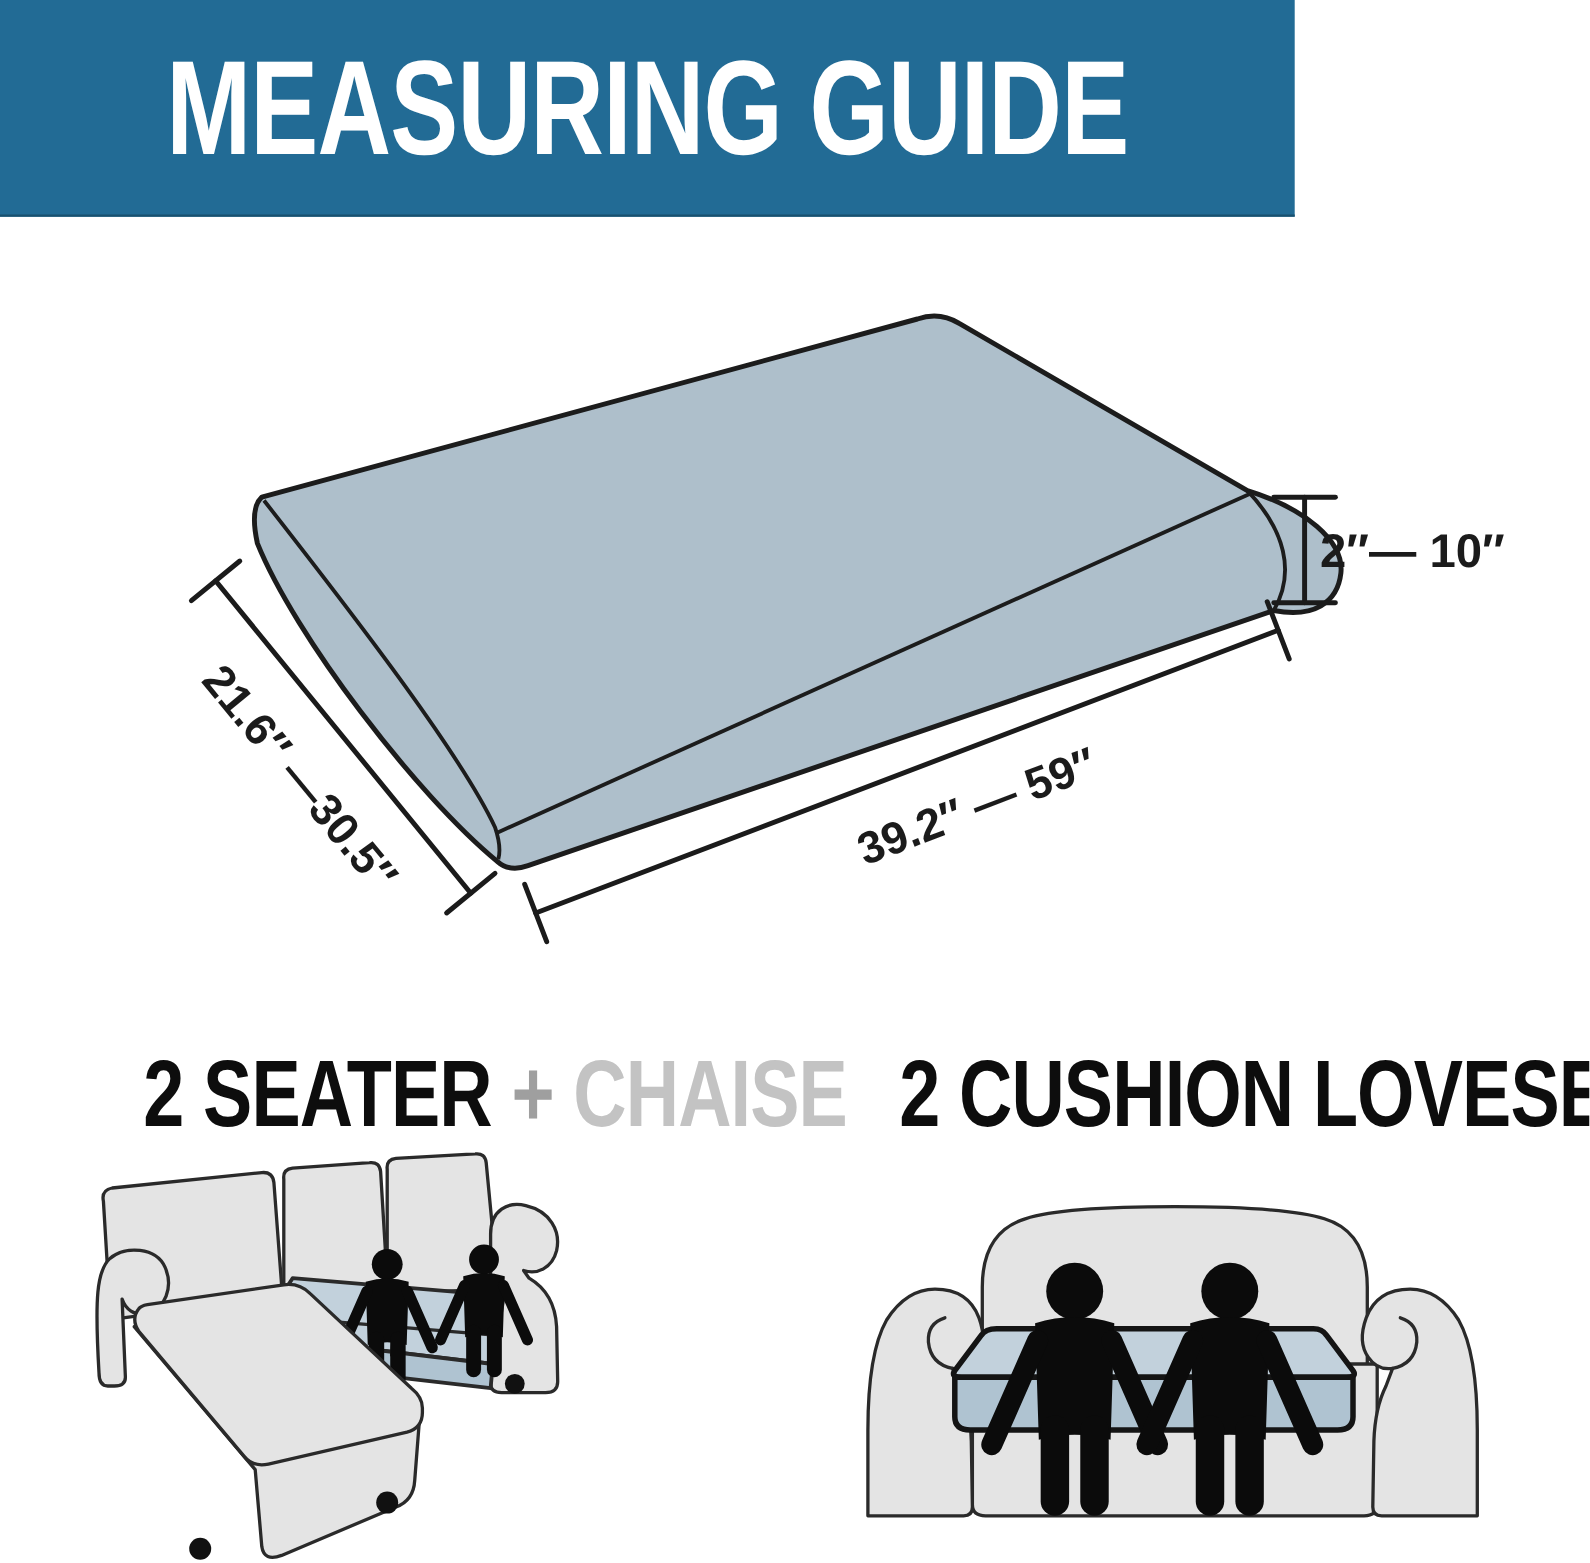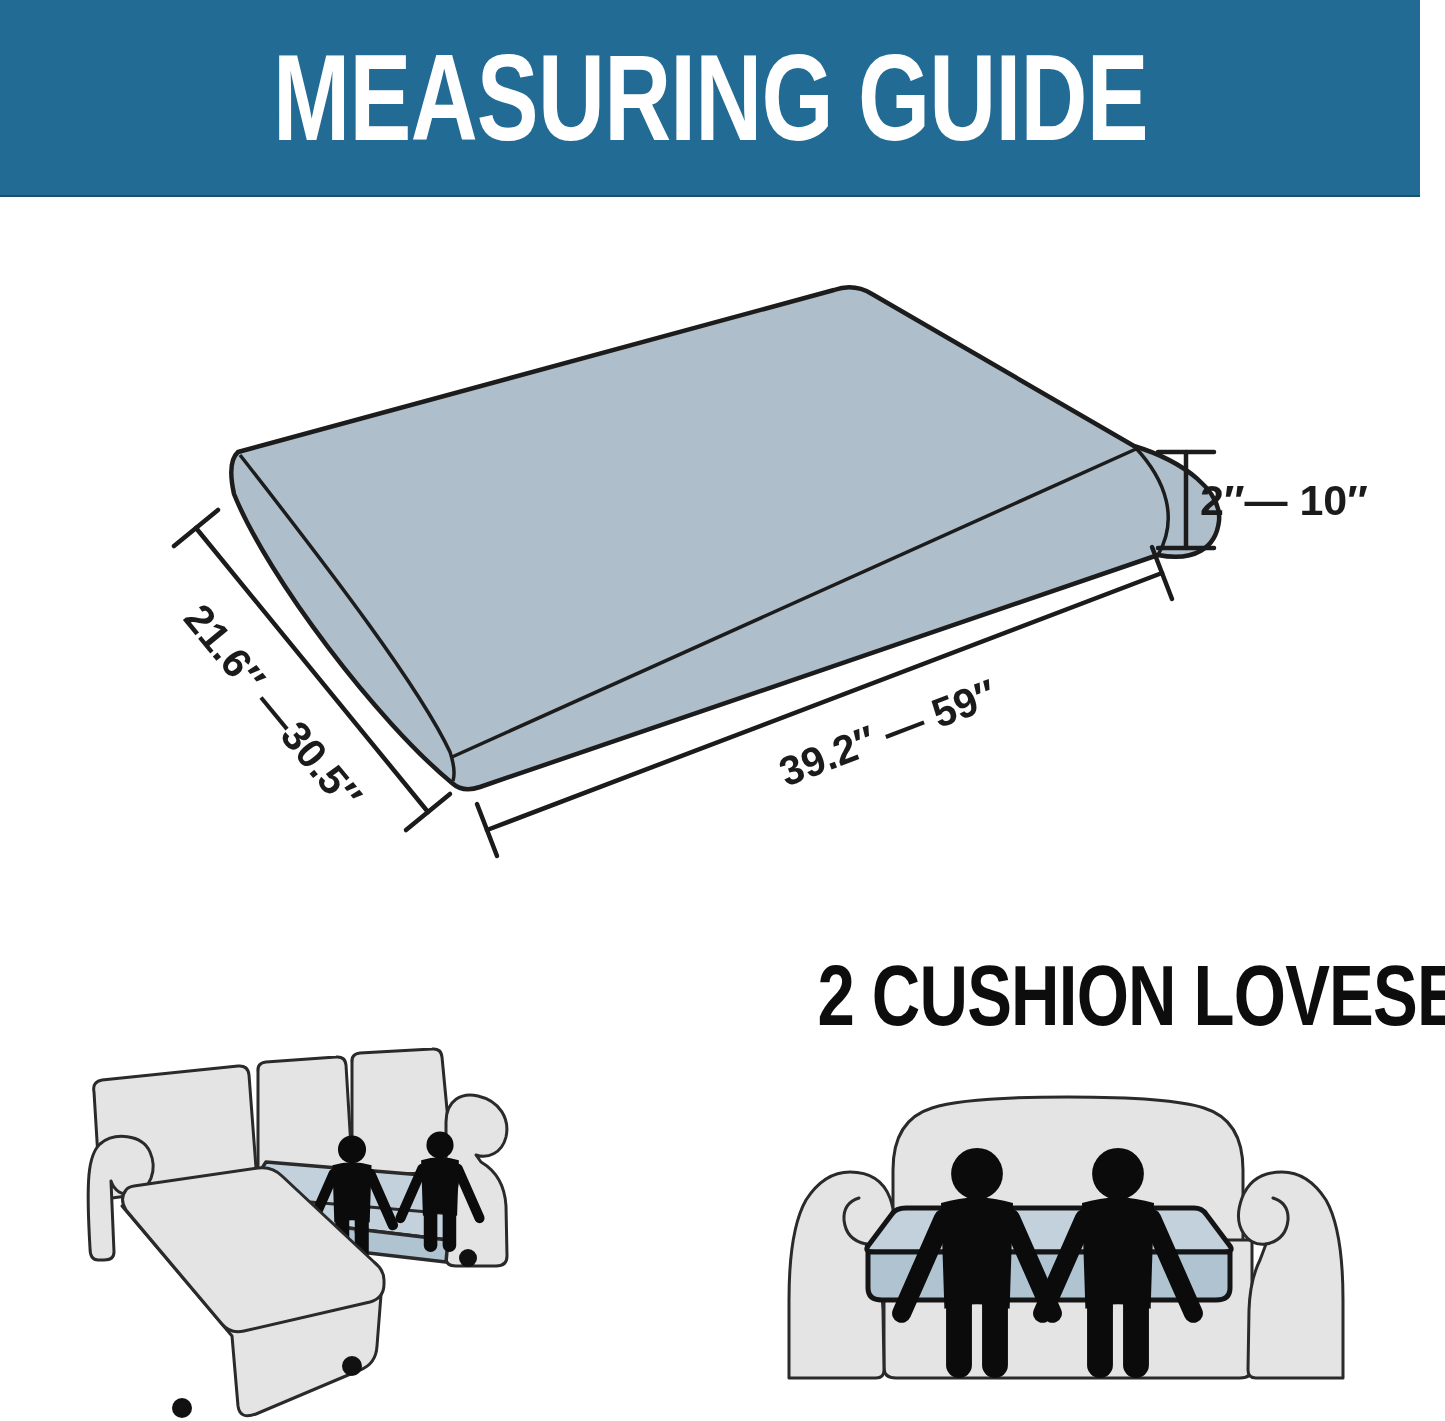--- a/index.html
+++ b/index.html
@@ -5,21 +5,21 @@
   html,body{margin:0;padding:0;background:#ffffff;}
   .page{
     position:relative;
     width:1445px;height:1421px;
     background:#ffffff;
     overflow:hidden;
     font-family:"Liberation Sans", sans-serif;
   }
   
   .header{
-    position:absolute;left:0;top:0;width:1420px;height:195px;
+    position:absolute;left:0;top:0;width:1177px;height:195px;
     background:#226b95;
     border-bottom:2px solid #19506e;
     display:flex;align-items:center;justify-content:center;
   }
   .header h1{
     margin:0;color:#ffffff;
     font-size:122px;font-weight:bold;line-height:1;
     letter-spacing:-1px;white-space:nowrap;
     transform:scaleX(0.76);transform-origin:center;
   }
@@ -143,20 +143,27 @@
 
       <path d="M 906,1208 L 1194,1208 Q 1202,1208 1206,1214 L 1230,1246 Q 1234,1252 1224,1252
            L 874,1252 Q 864,1252 868,1246 L 892,1214 Q 896,1208 906,1208 Z" fill="#C2D1DC" stroke="#141414" stroke-width="5"></path>
       <path d="M 868,1252 L 1230,1252 L 1230,1288 Q 1230,1300 1216,1300 L 882,1300 Q 868,1300 868,1288 Z" fill="#AFC3D1" stroke="#141414" stroke-width="5"></path>
 
       <use href="#person" xlink:href="#person" transform="translate(977,1374) scale(2.25)" stroke="none"></use>
       <use href="#person" xlink:href="#person" transform="translate(1118,1374) scale(2.25)" stroke="none"></use>
     </g>
   </svg>
 
+  <div class="option-label option-label-left">
+    <span class="inner">
+      <span>2 SEATER</span>
+      <span class="plus">+</span>
+      <span class="muted">CHAISE</span>
+    </span>
+  </div>
 
   <div class="option-label option-label-right">
     <span class="inner">
       <span>2 CUSHION LOVESEAT</span>
     </span>
   </div>
 
 </div>
 
 </body></html>

